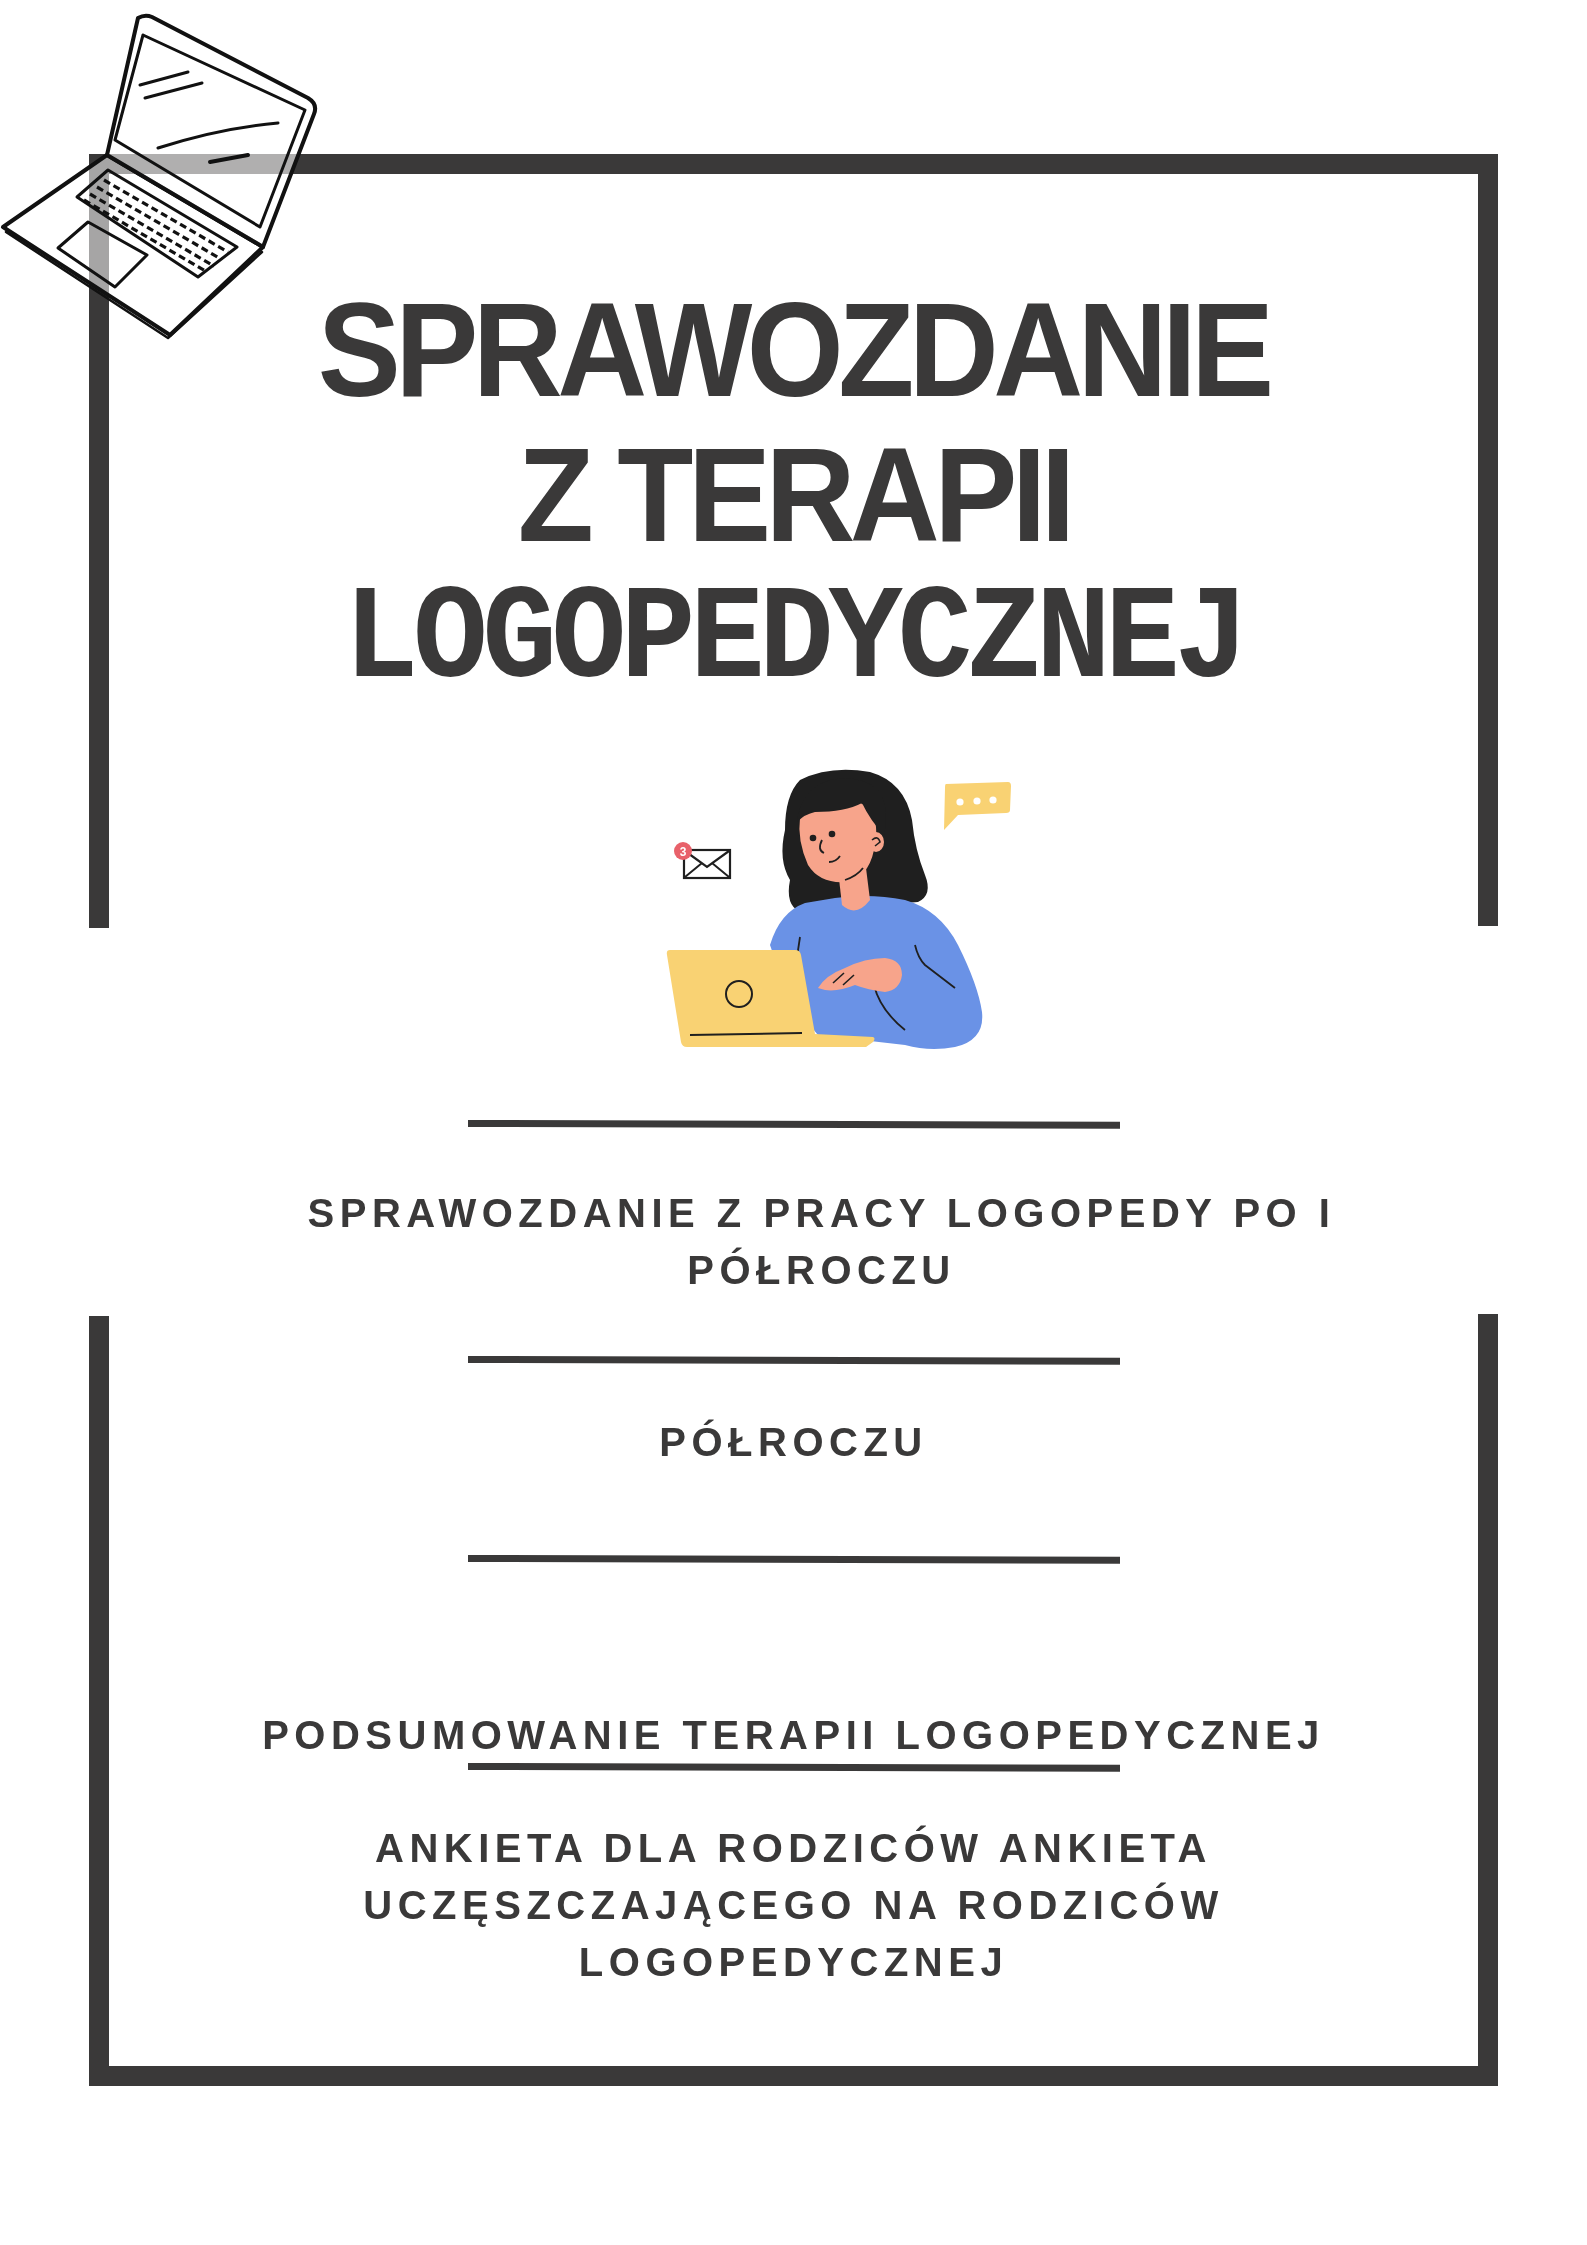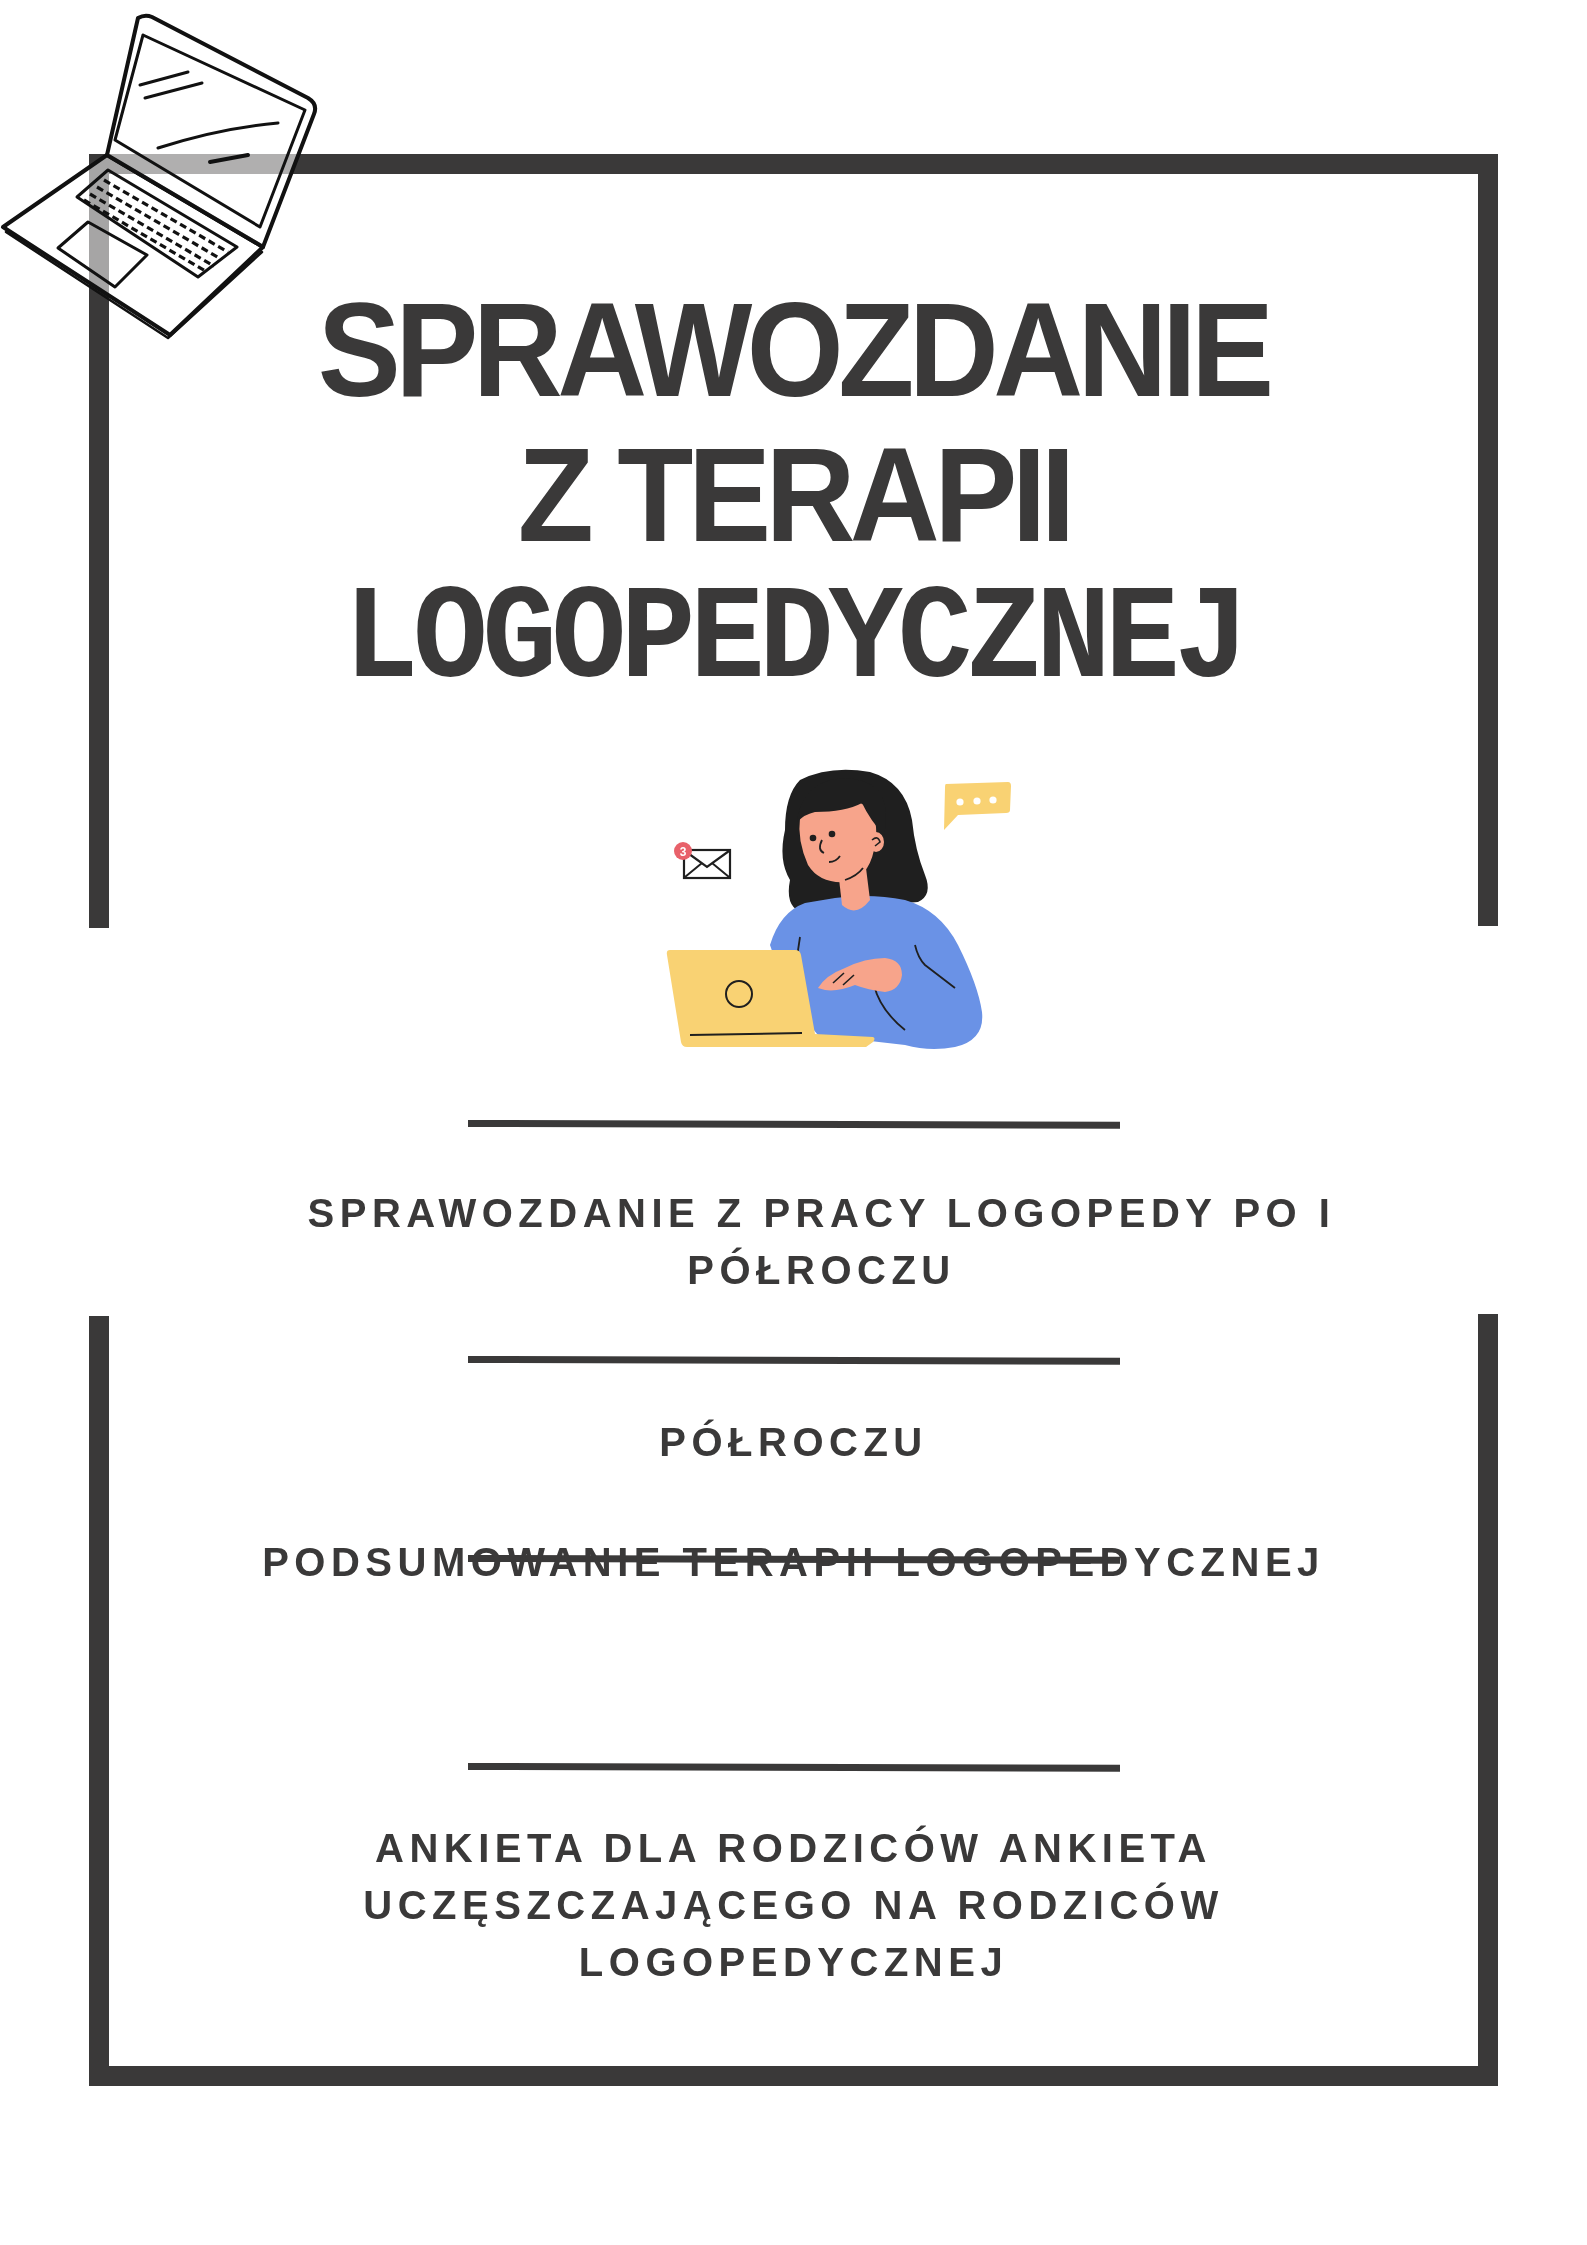--- a/index.html
+++ b/index.html
@@ -114,21 +114,21 @@
 </div>
 
 <div class="divider" style="top:1356px;"></div>
 
 <div class="sub" style="top:1414px;">
   <div>PÓŁROCZU</div>
 </div>
 
 <div class="divider" style="top:1555px;"></div>
 
-<div class="sub" style="top:1534px;">
+<div class="sub" style="top:1707px;">
   <div>PODSUMOWANIE TERAPII LOGOPEDYCZNEJ</div>
 </div>
 
 <div class="divider" style="top:1763px;"></div>
 
 <div class="sub" style="top:1820px;">
   <div>ANKIETA DLA RODZICÓW ANKIETA</div>
   <div>UCZĘSZCZAJĄCEGO NA RODZICÓW</div>
   <div>LOGOPEDYCZNEJ</div>
 </div>

